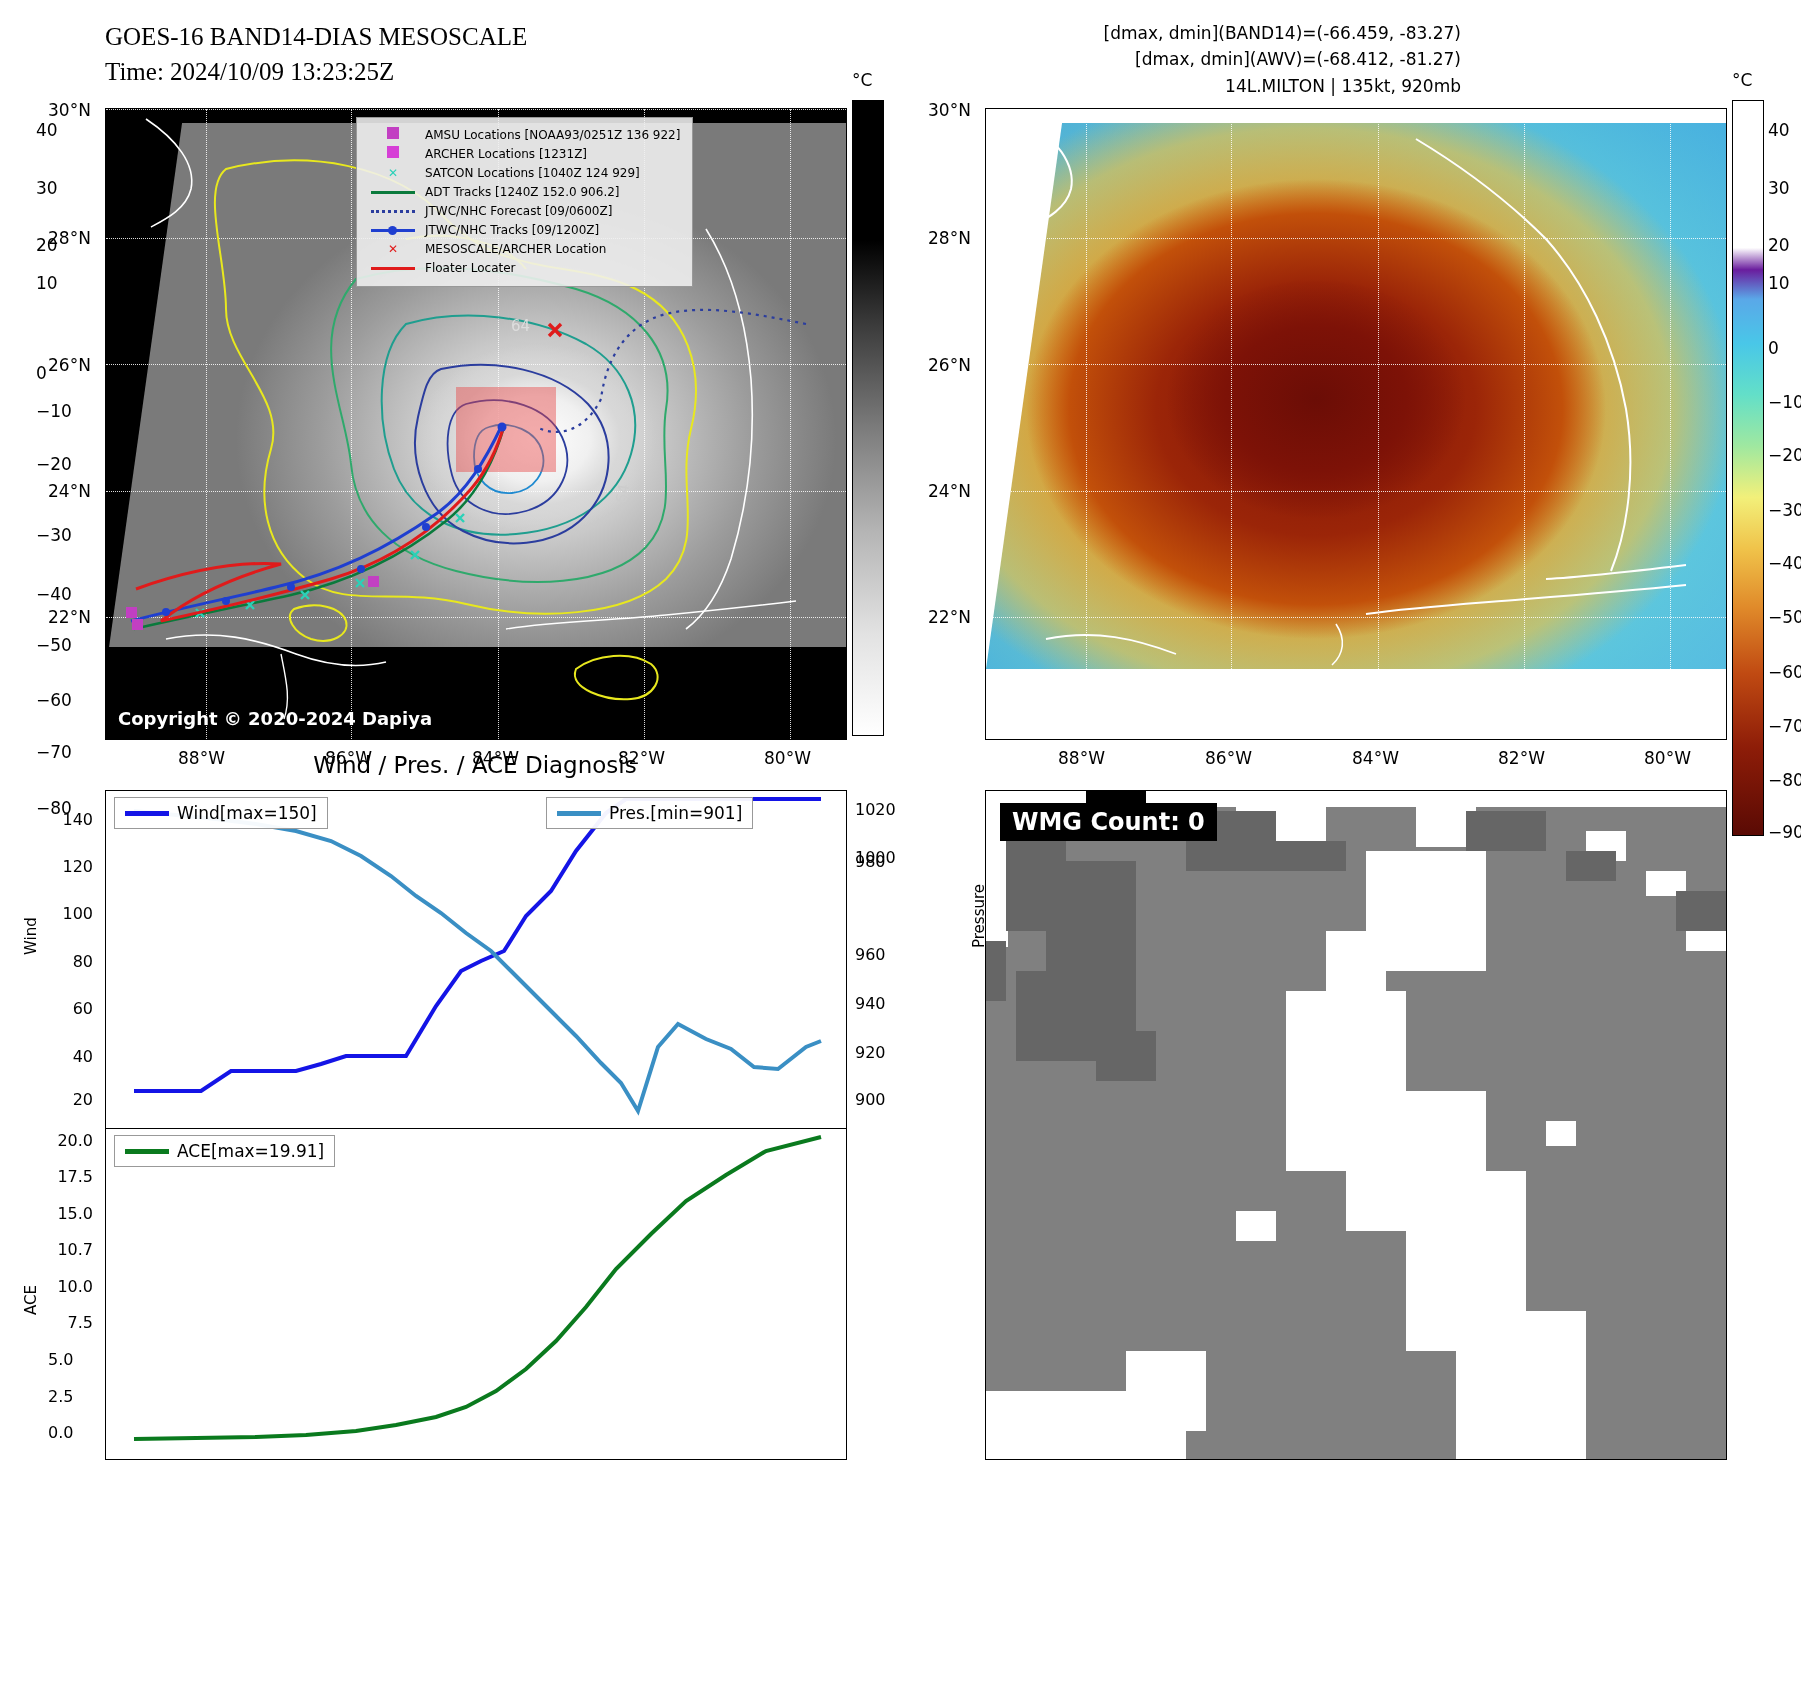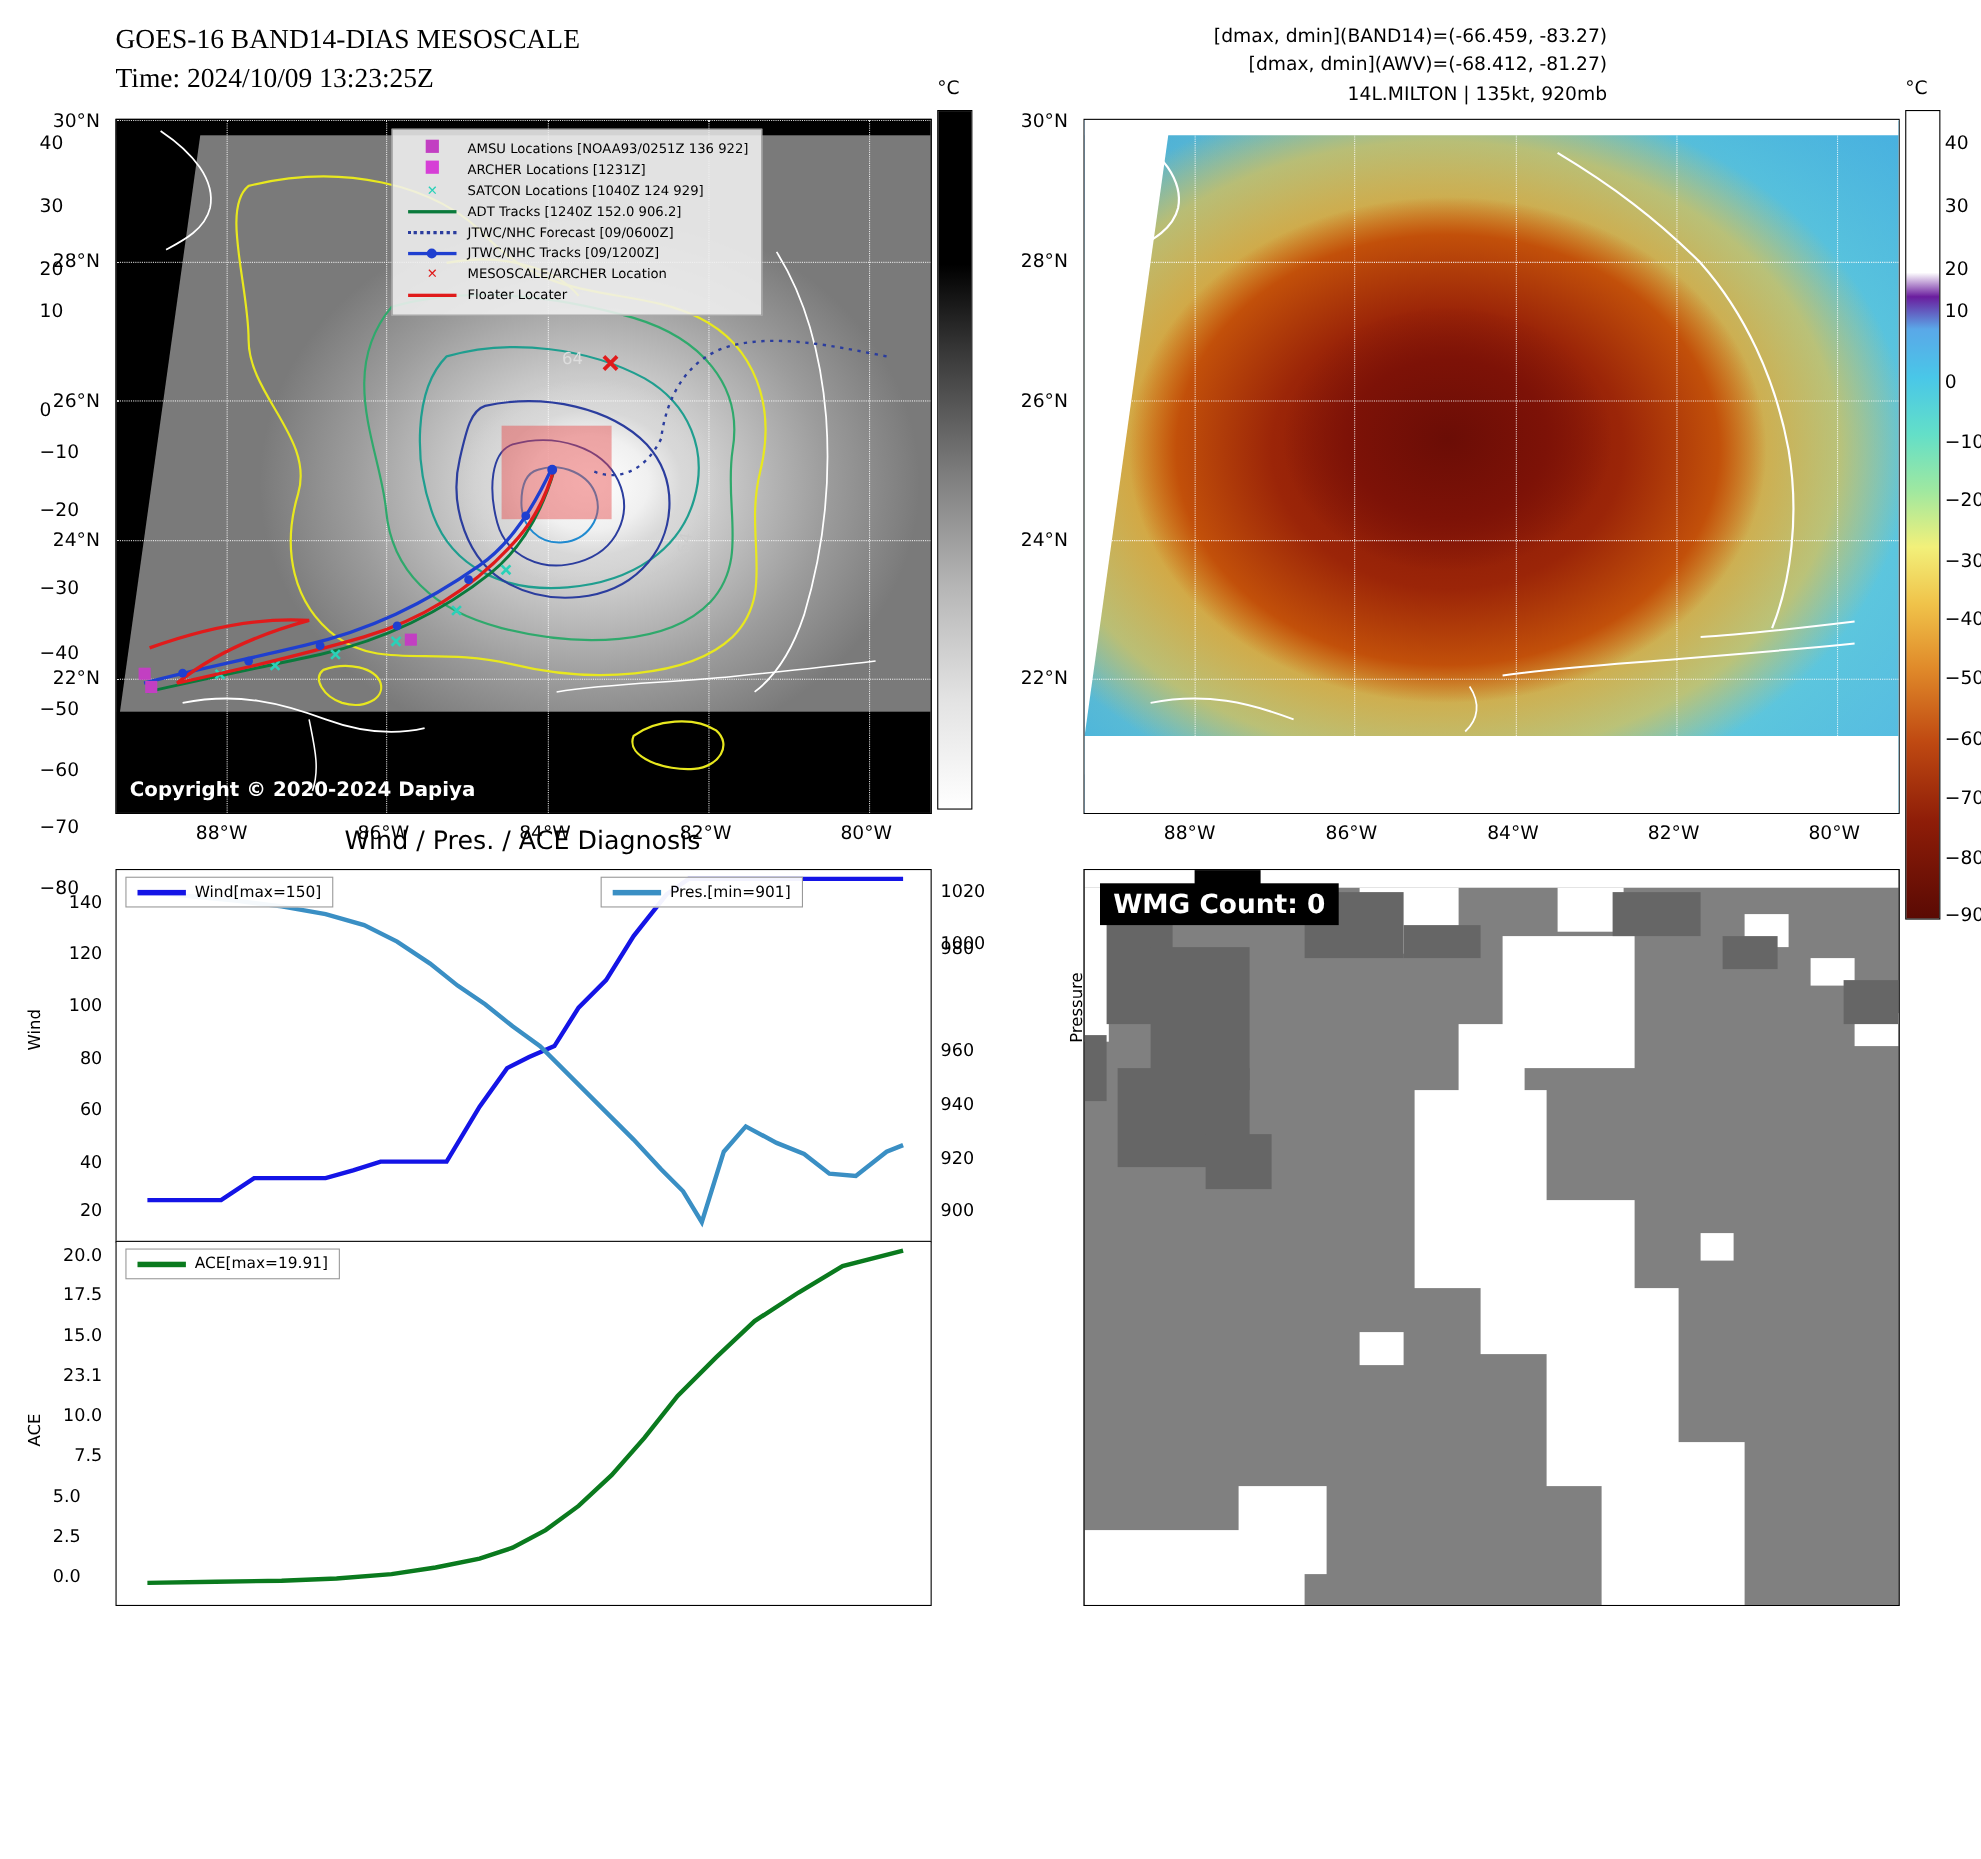--- a/index.html
+++ b/index.html
@@ -40,21 +40,21 @@
      radial-gradient(ellipse 430px 330px at 320px 300px, rgba(214,110,20,.95) 0%, rgba(230,150,30,.9) 55%, rgba(240,190,60,.6) 85%, rgba(240,200,80,0) 100%),
      radial-gradient(ellipse 600px 470px at 300px 300px, rgba(190,230,150,.85) 0%, rgba(140,215,190,.8) 45%, rgba(90,200,220,.7) 75%, rgba(60,170,225,.5) 100%),
      linear-gradient(120deg,#1f6fd0 0%, #2e86d8 25%, #3fa0dd 50%, #54b6e0 75%, #6ec8e4 100%);}
 
   
   #bl-title{position:absolute;left:105px;top:752px;width:740px;text-align:center;font-size:23px;}
   #bl-top{position:absolute;left:105px;top:790px;width:740px;height:338px;border:1.5px solid #000;background:#fff;}
   #bl-bot{position:absolute;left:105px;top:1128px;width:740px;height:330px;border:1.5px solid #000;background:#fff;}
   .axis-title{position:absolute;font-size:15px;}
   .tick{position:absolute;font-size:16px;}
-  .legbox{position:absolute;border:1px solid #999;background:rgba(255,255,255,.95);font-size:14px;padding:5px 10px;display:flex;align-items:center;gap:8px;}
+  .legbox{position:absolute;border:1px solid #999;background:rgba(255,255,255,.95);font-size:17px;padding:5px 10px;display:flex;align-items:center;gap:8px;}
   .legline{display:inline-block;width:44px;height:5px;}
 
   
   #br-frame{position:absolute;left:985px;top:790px;width:740px;height:668px;border:1.5px solid #000;background:#808080;overflow:hidden;}
   #wmg-badge{position:absolute;left:14px;top:12px;background:#000;color:#fff;font-size:24px;font-weight:bold;padding:5px 12px;}
 </style>
 </head>
 <body>
 
 <div class="panel" id="tl-title"><span>GOES-16 BAND14-DIAS MESOSCALE</span>
@@ -311,21 +311,21 @@
       <span>ACE[max=19.91]</span>
     </div>
 </div>
 
 <div class="axis-title" style="left:22px;top:1315px;transform:rotate(-90deg);transform-origin:left top">ACE</div>
 <div class="tick" style="left:48px;top:1423px;text-align:left;width:45px">0.0</div>
 <div class="tick" style="left:48px;top:1387px;text-align:left;width:45px">2.5</div>
 <div class="tick" style="left:48px;top:1350px;text-align:left;width:45px">5.0</div>
 <div class="tick" style="left:48px;top:1313px;text-align:right;width:45px">7.5</div>
 <div class="tick" style="left:42px;top:1277px;text-align:right;width:51px">10.0</div>
-<div class="tick" style="left:42px;top:1240px;text-align:right;width:51px">23.1</div>
+<div class="tick" style="left:42px;top:1240px;text-align:right;width:51px">10.7</div>
 <div class="tick" style="left:42px;top:1204px;text-align:right;width:51px">15.0</div>
 <div class="tick" style="left:42px;top:1167px;text-align:right;width:51px">17.5</div>
 <div class="tick" style="left:42px;top:1131px;text-align:right;width:51px">20.0</div>
 
 <div id="br-frame">
   <svg width="740" height="668" style="position:absolute;left:0;top:0">
     <rect x="0" y="0" width="740" height="668" fill="#808080"></rect>
 
     <rect x="0" y="0" width="740" height="16" fill="#ffffff"></rect>
     <rect x="100" y="0" width="60" height="16" fill="#000000"></rect>

